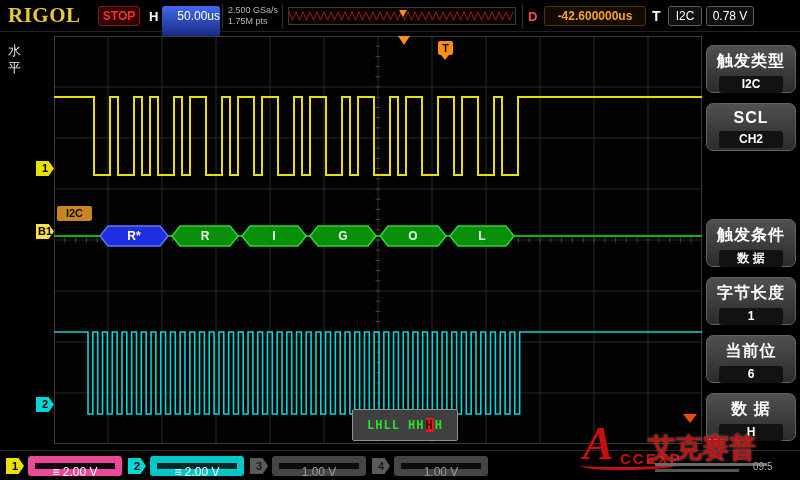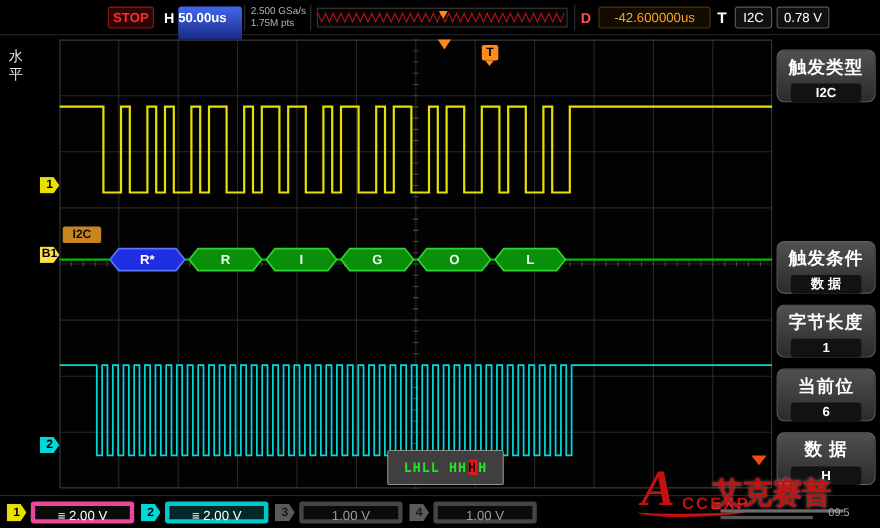--- a/index.html
+++ b/index.html
@@ -4,26 +4,26 @@
 <style>
   *{margin:0;padding:0;box-sizing:border-box}
   html,body{width:800px;height:480px;background:#000;overflow:hidden;
     font-family:"Liberation Sans",sans-serif;position:relative}
 
   
   #topbar{position:absolute;left:0;top:0;width:800px;height:32px;background:#000;border-bottom:1px solid #232323}
   #brand{position:absolute;left:8px;top:3px;font-family:"Liberation Serif",serif;font-weight:bold;font-size:21px;color:#e9c63a;letter-spacing:.5px}
   #stop{position:absolute;left:98px;top:6px;width:42px;height:20px;background:#2e0404;border:1px solid #8a1a1a;border-radius:3px;color:#ff2b2b;font-weight:bold;font-size:12px;text-align:center;line-height:18px}
   #hkey{position:absolute;left:149px;top:9px;color:#fff;font-weight:bold;font-size:13px}
-  #timebase{position:absolute;left:162px;top:6px;width:58px;height:36px;background:linear-gradient(#4268ef,#101f6e);border-radius:3px;color:#fff;font-size:12px;font-weight:bold;text-align:left;line-height:20px}
+  #timebase{position:absolute;left:162px;top:6px;width:58px;height:36px;background:linear-gradient(#4268ef,#101f6e);border-radius:3px;color:#fff;font-size:12px;font-weight:normal;text-align:right;line-height:20px}
   #samplerate{position:absolute;left:228px;top:5px;color:#b5b5b5;font-size:9px;line-height:11px;white-space:nowrap}
   .vsep{position:absolute;top:4px;height:24px;width:0;border-left:1px solid #303030}
   #strip{position:absolute;left:288px;top:7px;width:228px;height:18px;background:#050505;border:1px solid #3a3a3a}
   #dkey{position:absolute;left:528px;top:9px;color:#ff5050;font-weight:bold;font-size:13px}
-  #dtime{position:absolute;left:544px;top:6px;width:102px;height:20px;background:#120b00;border:1px solid #553300;border-radius:3px;color:#ffa21f;font-size:12px;font-weight:normal;text-align:center;line-height:18px}
+  #dtime{position:absolute;left:544px;top:6px;width:102px;height:20px;background:#120b00;border:1px solid #553300;border-radius:3px;color:#ffa21f;font-size:12px;font-weight:bold;text-align:center;line-height:18px}
   #tkey{position:absolute;left:652px;top:8px;color:#fff;font-weight:bold;font-size:14px}
   #ttype{position:absolute;left:668px;top:6px;width:34px;height:20px;border:1px solid #5a5a5a;border-radius:3px;color:#fff;font-size:12px;text-align:center;line-height:18px;background:#101010}
   #tlevel{position:absolute;left:706px;top:6px;width:48px;height:20px;border:1px solid #5a5a5a;border-radius:3px;color:#fff;font-size:12px;text-align:center;line-height:18px;background:#101010}
 
   
   .vtext{position:absolute;width:15px;color:#e8e8e8;font-size:13px;line-height:17px;word-break:break-all;text-align:center}
   #hlabel-left{left:7px;top:42px}
   #trig-label{left:686px;top:47px}
   .chtag{position:absolute;width:18px;height:15px;color:#000;font-weight:bold;font-size:11px;line-height:15px;text-align:center;clip-path:polygon(0 0,70% 0,100% 50%,70% 100%,0 100%)}
   #tag-ch1{left:36px;top:161px;background:#e8e000}
@@ -43,41 +43,42 @@
   
   #menu{position:absolute;left:704px;top:32px;width:96px;height:418px;background:#000}
   .mitem{position:absolute;left:2px;width:90px;height:48px;background:linear-gradient(#505050,#2b2b2b);border:1px solid #616161;border-radius:7px}
   .mlabel{margin-top:5px;text-align:center;color:#fff;font-size:16px;font-weight:bold;letter-spacing:1px;white-space:nowrap}
   .mvalue{margin:4px 12px 0;height:17px;background:#121212;border-radius:3px;color:#fff;font-size:12px;font-weight:bold;text-align:center;line-height:17px}
 
   
   #bottombar{position:absolute;left:0;top:450px;width:800px;height:30px;background:#000;border-top:1px solid #262626}
   .chblock{position:absolute;top:5px;height:20px;width:118px}
   .btag{position:absolute;left:0;top:2px;width:18px;height:16px;color:#000;font-weight:bold;font-size:11px;line-height:16px;text-align:center;clip-path:polygon(0 0,70% 0,100% 50%,70% 100%,0 100%)}
-  .bbox{position:absolute;left:22px;top:0;width:94px;height:20px;border:4px solid #ec4899;border-radius:3px;background:#0b0b0b;color:#fff;font-size:12px;text-align:center;line-height:18px;white-space:nowrap}
+  .bbox{position:absolute;left:22px;top:0;width:94px;height:20px;border:7px solid #ec4899;border-radius:3px;background:#0b0b0b;color:#fff;font-size:12px;text-align:center;line-height:18px;white-space:nowrap}
   .c1 .btag{background:#e8e000}
   .c2 .btag{background:#00d8d8}
   .c3 .btag,.c4 .btag{background:#5a5a5a;color:#1a1a1a}
   .c2 .bbox{border-color:#00c8c8;background:#04272a}
   .c3 .bbox,.c4 .bbox{color:#9b9b9b;border-color:#454545}
 
   
   #wm{position:absolute;left:575px;top:420px;width:225px;height:60px;z-index:30}
   #wm-a{position:absolute;left:8px;top:0;font-family:"Liberation Serif",serif;font-style:italic;font-weight:bold;font-size:46px;color:#c60f0f;line-height:48px}
   #wm-rest{position:absolute;left:45px;top:30px;font-weight:bold;font-size:15px;color:#c60f0f;letter-spacing:2px}
   #wm-swoosh{position:absolute;left:5px;top:38px;width:105px;height:12px;border-bottom:3px solid #c60f0f;border-radius:0 0 70% 40%}
   #wm-cn{position:absolute;left:73px;top:10px;font-weight:bold;font-size:27px;color:#c11212;text-shadow:0 0 3px rgba(255,255,255,.45);white-space:nowrap}
   #wm-fine1{position:absolute;left:80px;top:43px;width:112px;height:3px;background:#6a6a6a}
   #wm-fine2{position:absolute;left:80px;top:49px;width:84px;height:3px;background:#555}
   #wm-corner{position:absolute;left:178px;top:41px;color:#aaa;font-size:10px}
 </style>
 </head>
 <body>
 
 <div id="topbar">
+  <div id="brand">RIGOL</div>
   <div id="stop">STOP</div>
   <div id="hkey">H</div>
   <div id="timebase">50.00us</div>
   <div class="vsep" style="left:222px"></div>
   <div id="samplerate">
     <div>2.500 GSa/s</div>
     <div>1.75M pts</div>
   </div>
   <div class="vsep" style="left:282px"></div>
   <div id="strip">
@@ -249,20 +250,24 @@
   <div id="tflag-pointer"></div>
   <div id="pattern-box"><span>LHLL HH</span><span class="cursor">H</span><span>H</span></div>
   <div id="corner-arrow"></div>
 </div>
 
 <div id="menu">
   <div class="mitem" style="top:13px">
     <div class="mlabel">触发类型</div>
     <div class="mvalue">I2C</div>
   </div>
+  <div class="mitem" style="top:71px">
+    <div class="mlabel">SCL</div>
+    <div class="mvalue">CH2</div>
+  </div>
   <div class="mitem" style="top:187px">
     <div class="mlabel">触发条件</div>
     <div class="mvalue">数 据</div>
   </div>
   <div class="mitem" style="top:245px">
     <div class="mlabel">字节长度</div>
     <div class="mvalue">1</div>
   </div>
   <div class="mitem" style="top:303px">
     <div class="mlabel">当前位</div>

